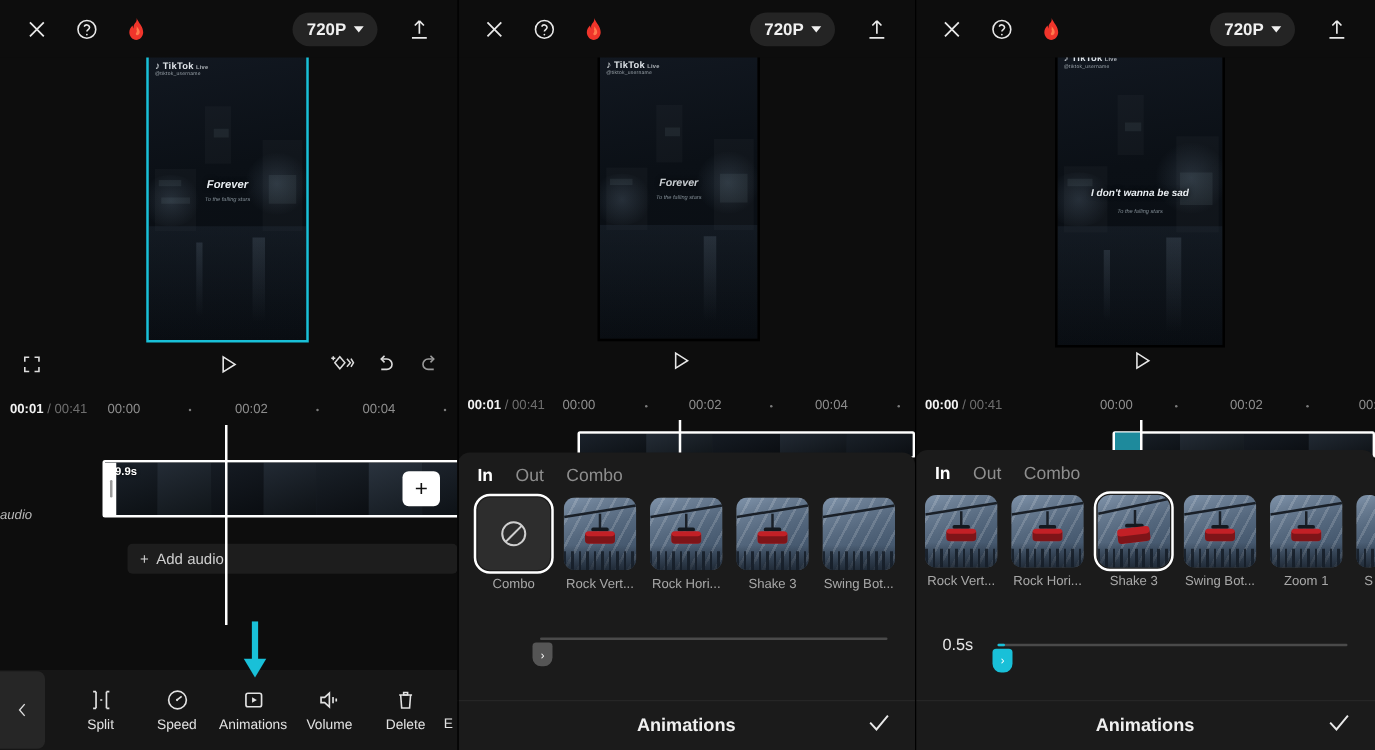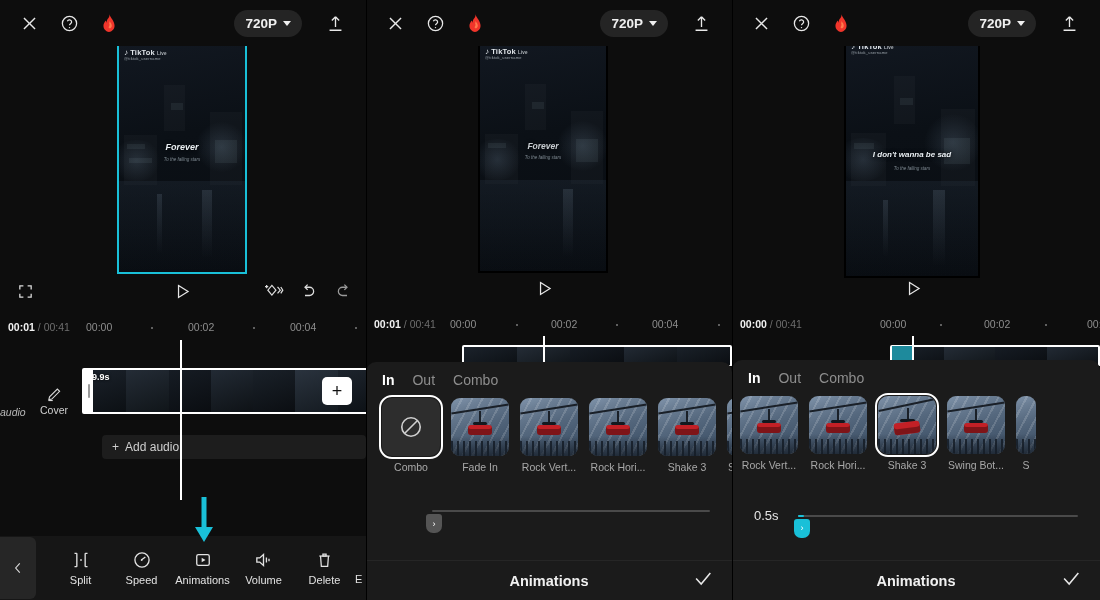--- a/index.html
+++ b/index.html
@@ -279,27 +279,20 @@
       <div class="tick" style="left:86px;">00:00</div>
       <div class="dot" style="left:151px;"></div>
       <div class="tick" style="left:188px;">00:02</div>
       <div class="dot" style="left:253px;"></div>
       <div class="tick" style="left:290px;">00:04</div>
       <div class="dot" style="left:355px;"></div>
     </div>
 
     <div class="tl-area" style="top:340px; height:190px;">
       <div class="audio-label" style="left:0px; top:66px;">audio</div>
-      <div class="cover-box" style="left:30px; top:30px; width:48px; height:62px;">
-        <svg width="17" height="17" viewBox="0 0 24 24" fill="none" stroke="#d6d6d6" stroke-width="1.6">
-            <path d="M4 19.5l4.2-1 11-11-3.2-3.2-11 11z"></path>
-            <path d="M3.5 20.5h6"></path>
-          </svg>
-        <span class="lbl">Cover</span>
-      </div>
       <div class="clip clip-sel" style="left:82px; top:28px; width:300px; height:46px;">
         <div class="thumbstrip">
           <i style="background:linear-gradient(160deg,#1b222b,#0c1014)"></i>
           <i style="background:linear-gradient(160deg,#242c36,#101519)"></i>
           <i style="background:linear-gradient(160deg,#161c24,#0a0d11)"></i>
           <i style="background:linear-gradient(160deg,#222a34,#0e1216)"></i>
           <i style="background:linear-gradient(160deg,#1a2129,#0b0e12)"></i>
           <i style="background:linear-gradient(160deg,#2a333e,#141a20)"></i>
           <i style="background:linear-gradient(160deg,#1d242d,#0c1014)"></i>
         </div>
@@ -478,31 +471,20 @@
         <div class="anim-item">
           <div class="anim-thumb none-thumb selected">
             <svg width="26" height="26" viewBox="0 0 24 24" fill="none" stroke="#cfcfcf" stroke-width="1.5">
                 <circle cx="12" cy="12" r="8.5"></circle>
                 <path d="M6 18L18 6"></path>
               </svg>
           </div>
           <div class="anim-label">Combo</div>
         </div>
 
-        <div class="anim-item">
-          <div class="anim-thumb">
-            <div class="snow"></div>
-            <div class="cable" style="left:0; top:18%; right:0; height:1.5px; transform:rotate(-9deg);"></div>
-            <div class="cable" style="left:48%; top:22%; width:2px; height:22%;"></div>
-            <div class="gond-top" style="left:38%; top:42%; width:24%; height:5%;"></div>
-            <div class="gond" style="left:30%; top:46%; width:40%; height:18%;"></div>
-            <div class="trees"></div>
-          </div>
-          <div class="anim-label">Fade In</div>
-        </div>
 
         <div class="anim-item">
           <div class="anim-thumb">
             <div class="snow"></div>
             <div class="cable" style="left:0; top:18%; right:0; height:1.5px; transform:rotate(-9deg);"></div>
             <div class="cable" style="left:48%; top:22%; width:2px; height:22%;"></div>
             <div class="gond-top" style="left:38%; top:42%; width:24%; height:5%;"></div>
             <div class="gond" style="left:30%; top:46%; width:40%; height:18%;"></div>
             <div class="trees"></div>
           </div>
@@ -706,20 +688,31 @@
             <div class="snow"></div>
             <div class="cable" style="left:0; top:18%; right:0; height:1.5px; transform:rotate(-9deg);"></div>
             <div class="cable" style="left:48%; top:22%; width:2px; height:22%;"></div>
             <div class="gond-top" style="left:38%; top:42%; width:24%; height:5%;"></div>
             <div class="gond" style="left:30%; top:46%; width:40%; height:18%;"></div>
             <div class="trees"></div>
           </div>
           <div class="anim-label">Swing Bot...</div>
         </div>
 
+        <div class="anim-item">
+          <div class="anim-thumb">
+            <div class="snow"></div>
+            <div class="cable" style="left:0; top:18%; right:0; height:1.5px; transform:rotate(-9deg);"></div>
+            <div class="cable" style="left:48%; top:22%; width:2px; height:22%;"></div>
+            <div class="gond-top" style="left:38%; top:42%; width:24%; height:5%;"></div>
+            <div class="gond" style="left:30%; top:46%; width:40%; height:18%;"></div>
+            <div class="trees"></div>
+          </div>
+          <div class="anim-label">Zoom 1</div>
+        </div>
 
         <div class="anim-item" style="width:20px;">
           <div class="anim-thumb" style="width:20px;">
             <div class="snow"></div>
             <div class="trees"></div>
           </div>
           <div class="anim-label" style="width:20px;">S</div>
         </div>
       </div>
 

